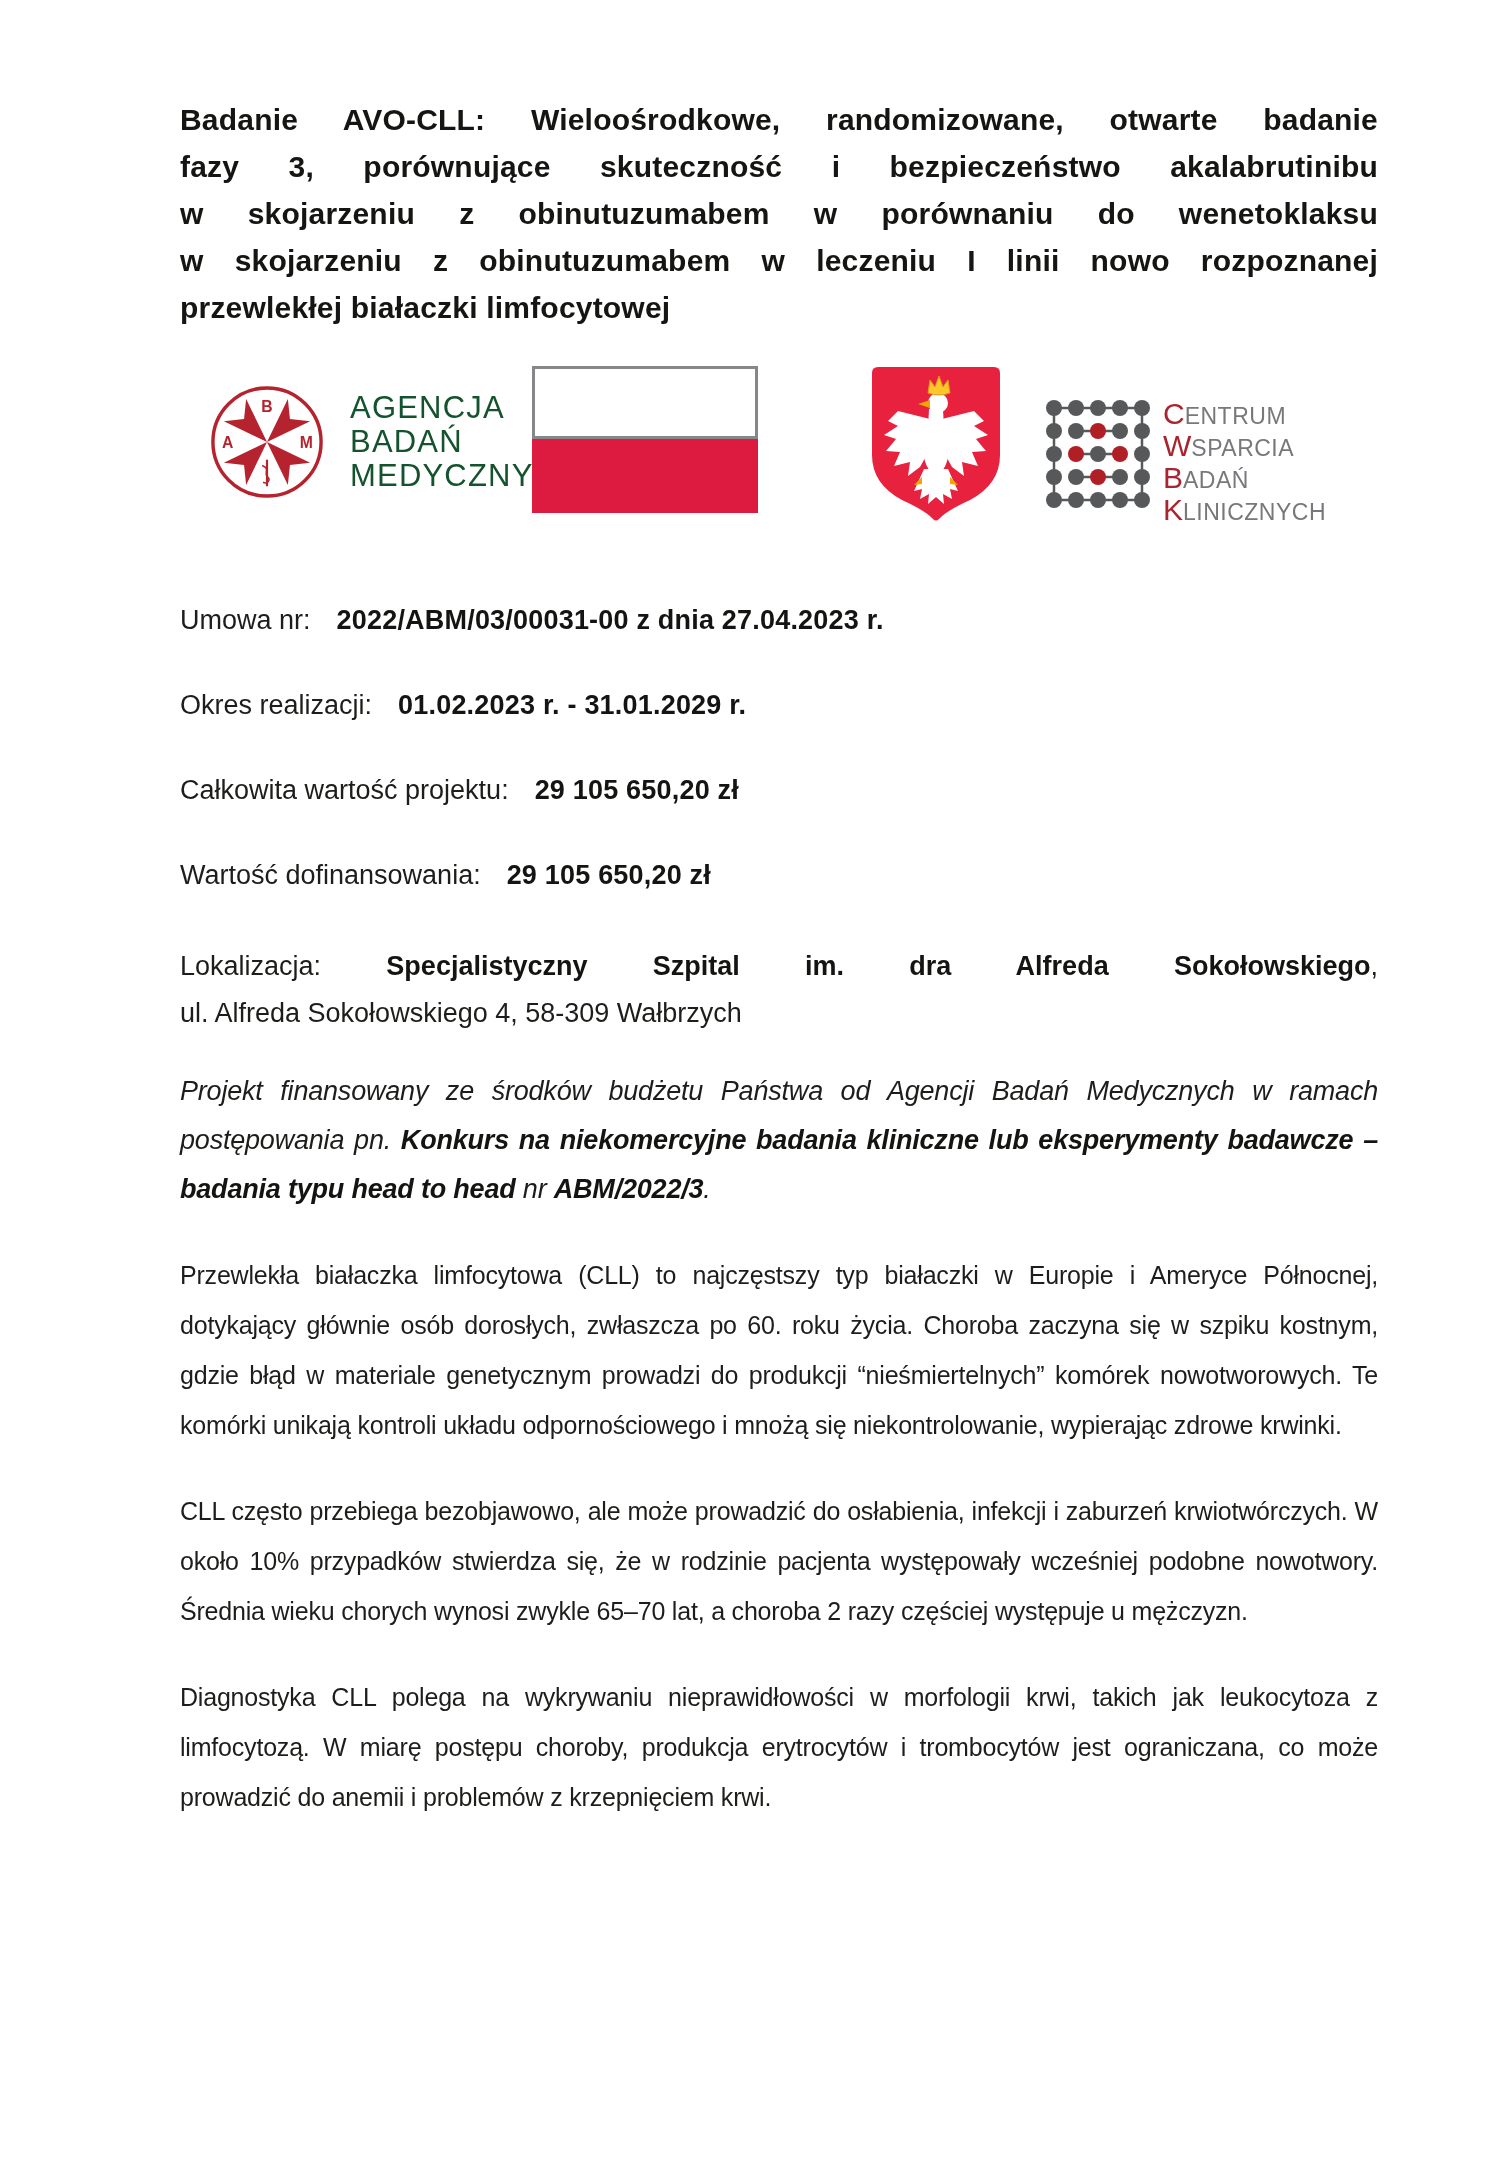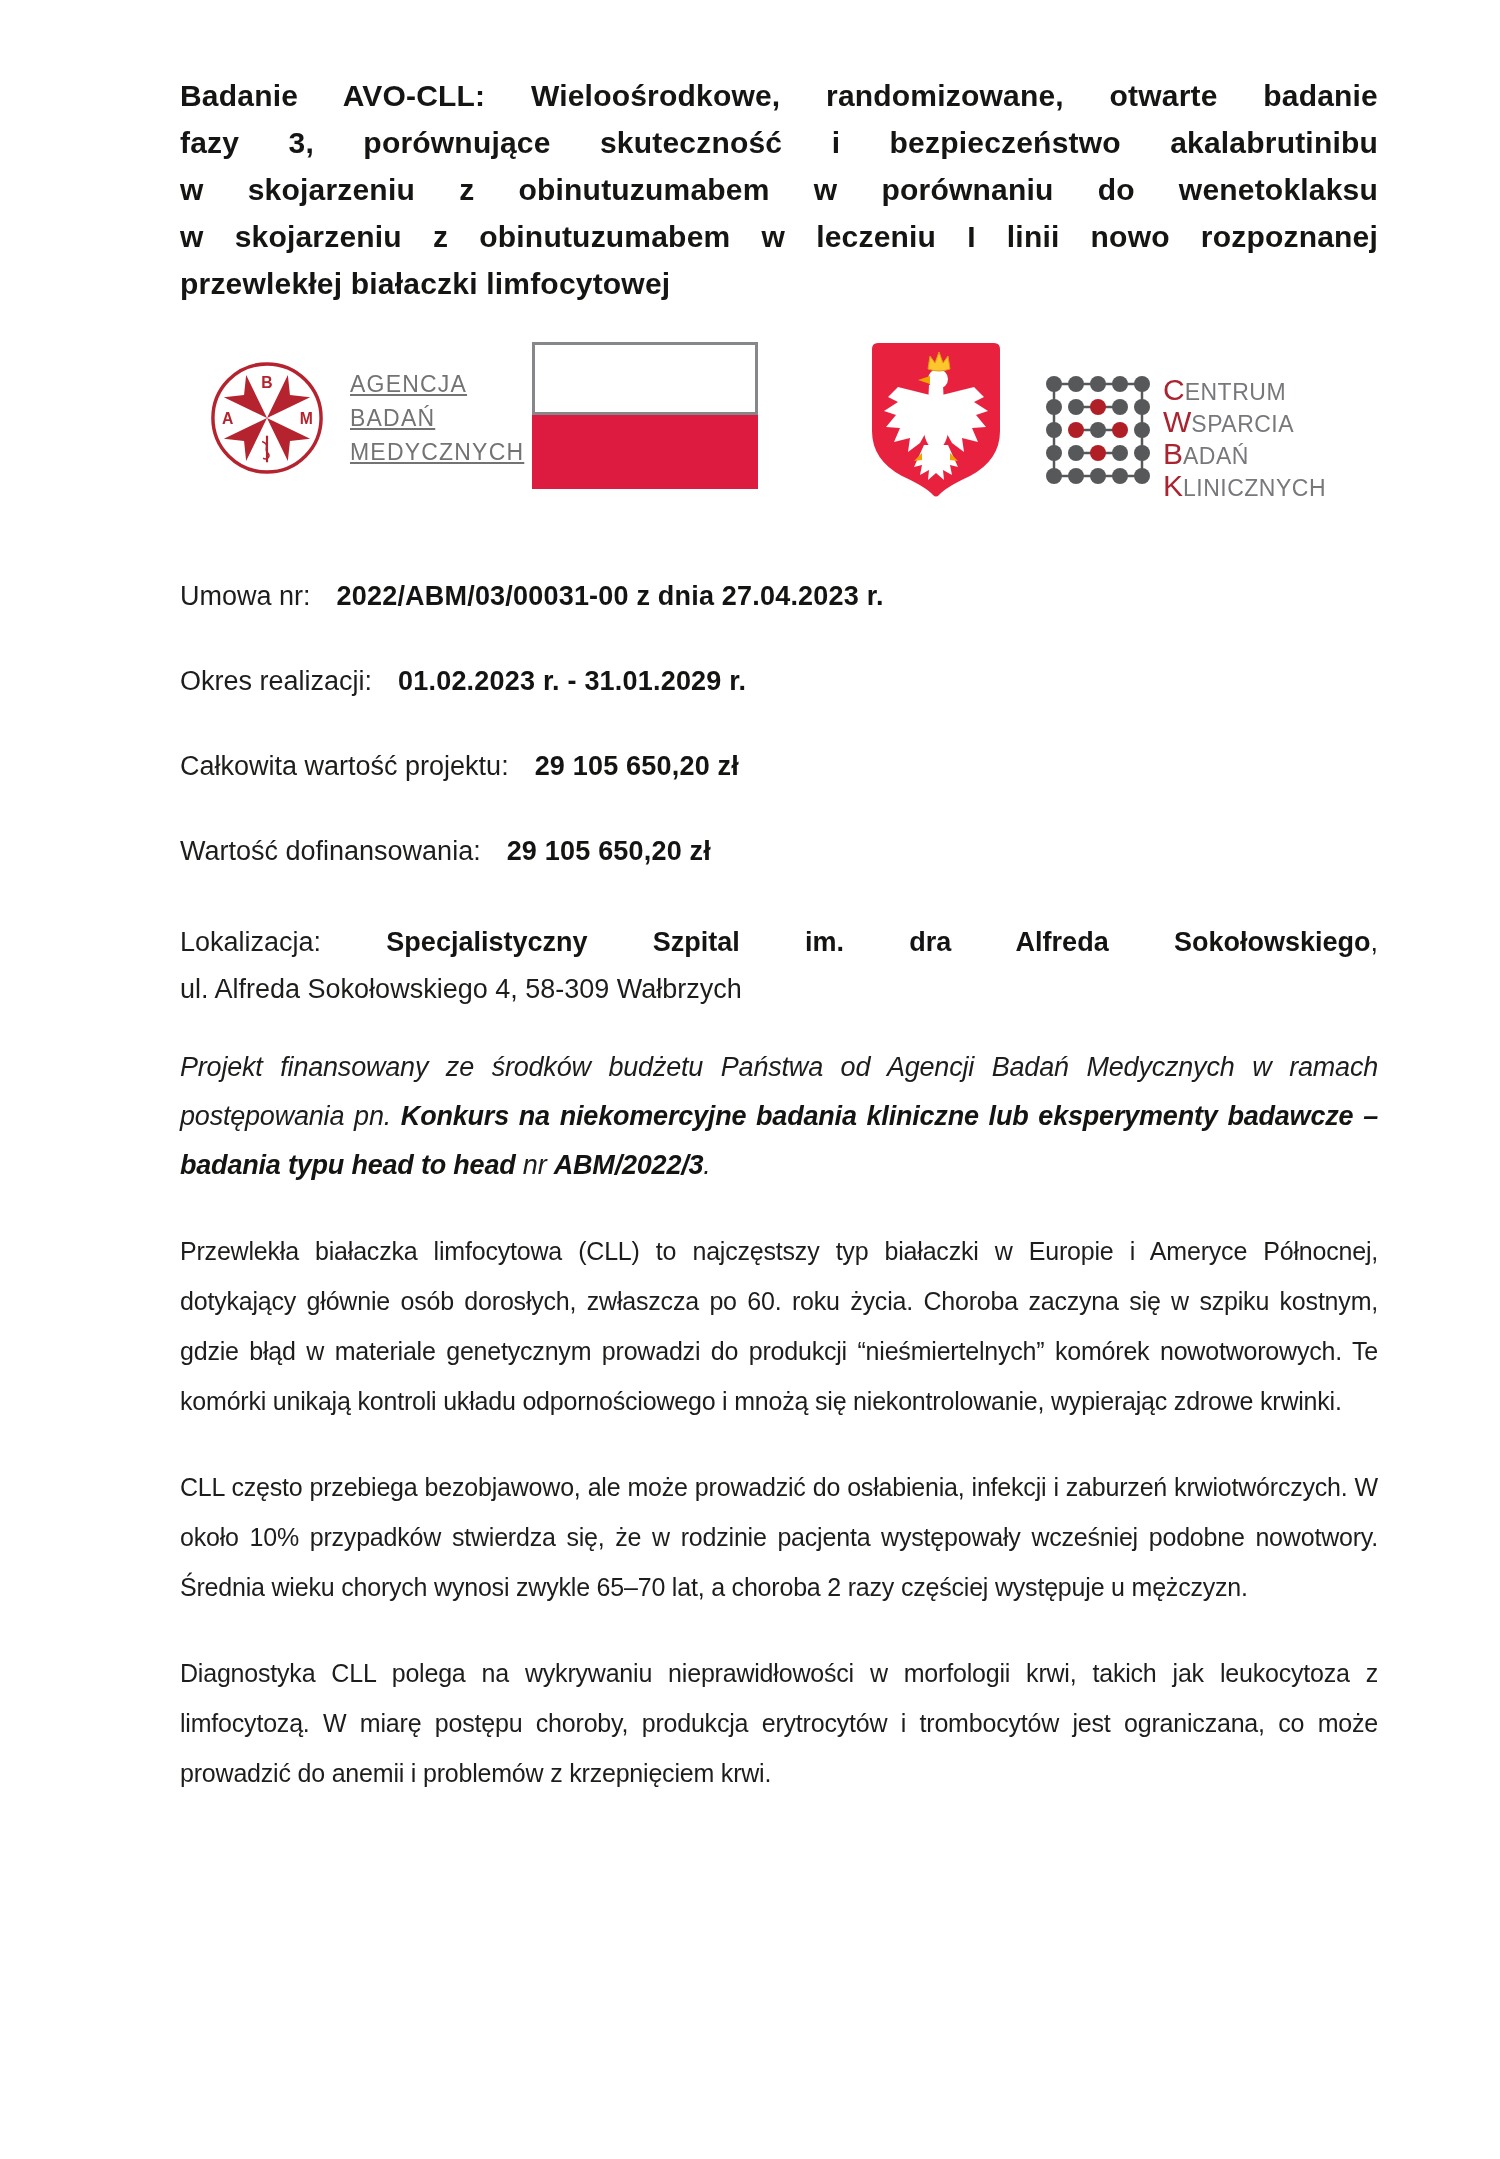--- a/index.html
+++ b/index.html
@@ -6,30 +6,30 @@
   html, body { width:1500px; background:#ffffff; }
   body {
     height:2159px;
     font-family:"Liberation Sans", sans-serif;
     color:#1d1d1b;
     overflow:hidden;
   }
   .page {
     position:relative;
     width:1500px; height:2159px;
-    padding:72px 122px 0 180px;
+    padding:96px 122px 0 180px;
     background:#ffffff;
   }
   
   .title { font-weight:bold; font-size:30px; line-height:47px; color:#151513; letter-spacing:0.2px; }
   .jline { text-align:justify; text-align-last:justify; }
   
   .logos-row { position:relative; height:160px; margin-top:32px; }
   .abm { position:absolute; left:28px; top:18px; display:flex; align-items:center; }
-  .abm-text { margin-left:24px; color:#737373; font-size:23px; line-height:34px; letter-spacing:1.2px;text-decoration:underline; }
+  .abm-text { margin-left:24px; color:#14532d; font-size:31px; line-height:34px; letter-spacing:1.2px; }
   .flag { position:absolute; left:352px; top:3px; width:226px; }
   .flag-white { height:73px; background:#ffffff; border:3px solid #85878a; }
   .flag-red { height:74px; background:#dd1b41; }
   .eagle { position:absolute; left:688px; top:0; }
   .cwbk { position:absolute; left:866px; top:37px; display:flex; }
   .cwbk-text { margin-left:13px; line-height:27px; white-space:nowrap; }
   .cwbk-init { font-size:30px; color:#a92430; }
   .cwbk-rest { font-size:23px; color:#77787b; letter-spacing:0.5px; }
   .dotline { stroke:#57585a; stroke-width:2.5; }
   .dot { fill:#57585a; } .dot.red { fill:#b01f26; }

